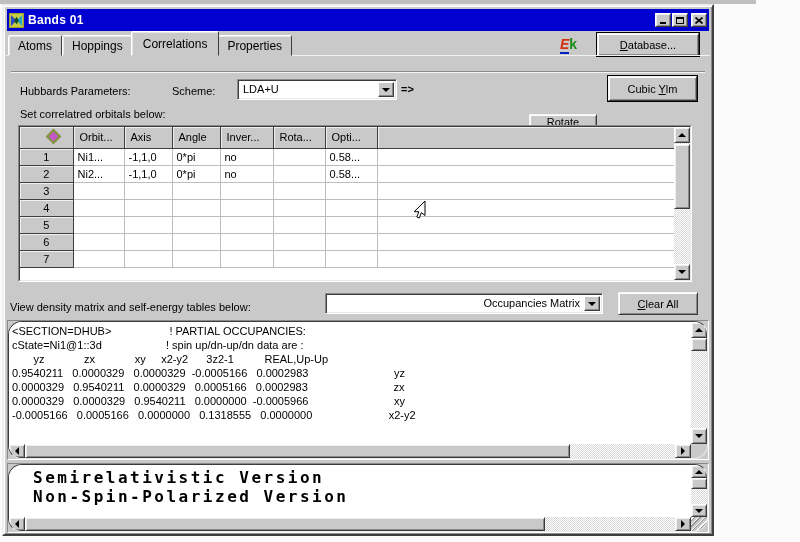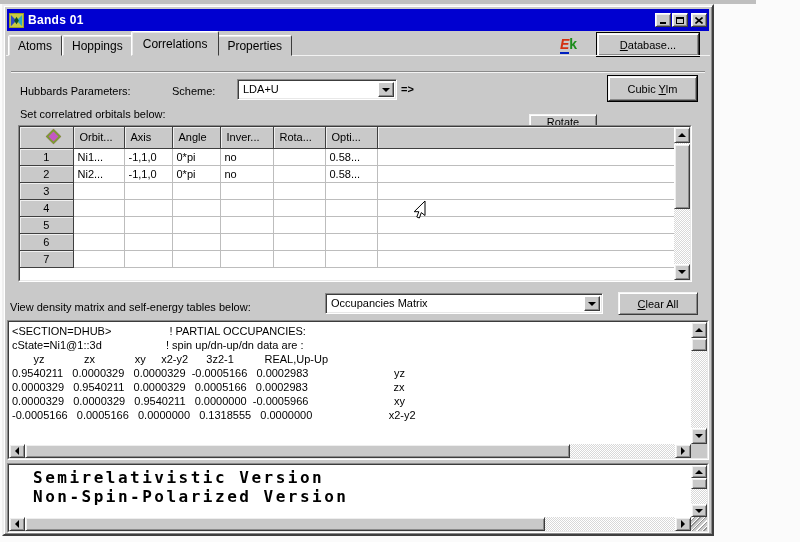--- a/index.html
+++ b/index.html
@@ -82,21 +82,21 @@
   .vscroll .sbtn{height:16px;width:100%;}
   .hscroll .sbtn{width:16px;height:100%;}
   .strack{flex:1;position:relative;background-color:#e7e7e7;
     background-image:conic-gradient(#ffffff 25%,#d8d8d8 0 50%,#ffffff 0 75%,#d8d8d8 0);background-size:2px 2px;}
   .sthumb{position:absolute;background:var(--face);border:1px solid;border-color:#fff #3c3c3c #3c3c3c #fff;
     box-shadow:inset 1px 1px 0 #eee, inset -1px -1px 0 #8a8a8a;box-sizing:border-box;}
   .vthumb{left:0;width:100%;}
   .hthumb{top:0;height:100%;}
 
   
-  .textwidget>.inner{display:grid;grid-template-columns:1fr 16px;grid-template-rows:1fr 14px;background:#fff;}
+  .textwidget>.inner{display:grid;grid-template-columns:1fr 16px;grid-template-rows:1fr 14px;background:#fff;border-radius:14px;}
   .tcontent{background:#fff;overflow:hidden;grid-column:1;grid-row:1;}
   .occ-line{white-space:pre;font-size:11px;line-height:14px;padding-left:3px;}
   #occwidget .tcontent{padding-top:2px;}
   .ver-line{white-space:pre;font-family:"DejaVu Sans Mono","Liberation Mono",monospace;font-weight:bold;
     font-size:16px;letter-spacing:2.5px;line-height:19px;padding-left:24px;}
   #verwidget .tcontent{padding-top:3px;}
   .twcorner{grid-column:2;grid-row:2;background:var(--face);}
   .grip{background-color:var(--face);
     background-image:repeating-linear-gradient(-45deg,transparent 0 2px,#909090 2px 3px,#ffffff 3px 4px);}
   .textwidget .vscroll{grid-column:2;grid-row:1;}
@@ -287,21 +287,21 @@
             </div>
         </div>
       </div>
     </div>
 
     <svg class="cursor" style="left:408px;top:194px;" width="14" height="21" viewBox="0 0 14 21">
       <path d="M13,1 L13,15.5 L9.3,12.6 L7.4,18 L4.8,17 L6.8,11.7 L2.2,11.7 Z" fill="#ffffff" stroke="#000000" stroke-width="1"></path>
     </svg>
 
     <span class="lbl" style="left:6px;top:295px;">View density matrix and self-energy tables below:</span>
-    <div class="combo" style="left:321px;top:287px;width:278px;height:21px;">
+    <div class="combo" style="left:321px;top:287px;width:278px;height:21px;text-align:right;">
       <span class="combo-val">Occupancies Matrix</span>
       <span class="combo-btn">
           <span class="tri-down"></span>
         </span>
     </div>
     <button class="btn" style="left:614px;top:286px;width:80px;height:23px;">
         <span><u>C</u><span>lear All</span></span>
       </button>
 
     <div class="sunken textwidget" id="occwidget" style="left:3px;top:314px;width:702px;height:140px;">

